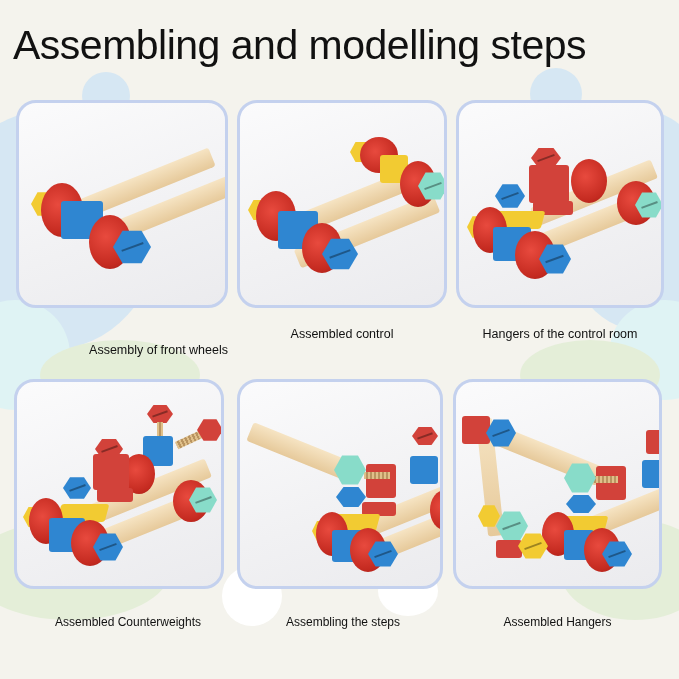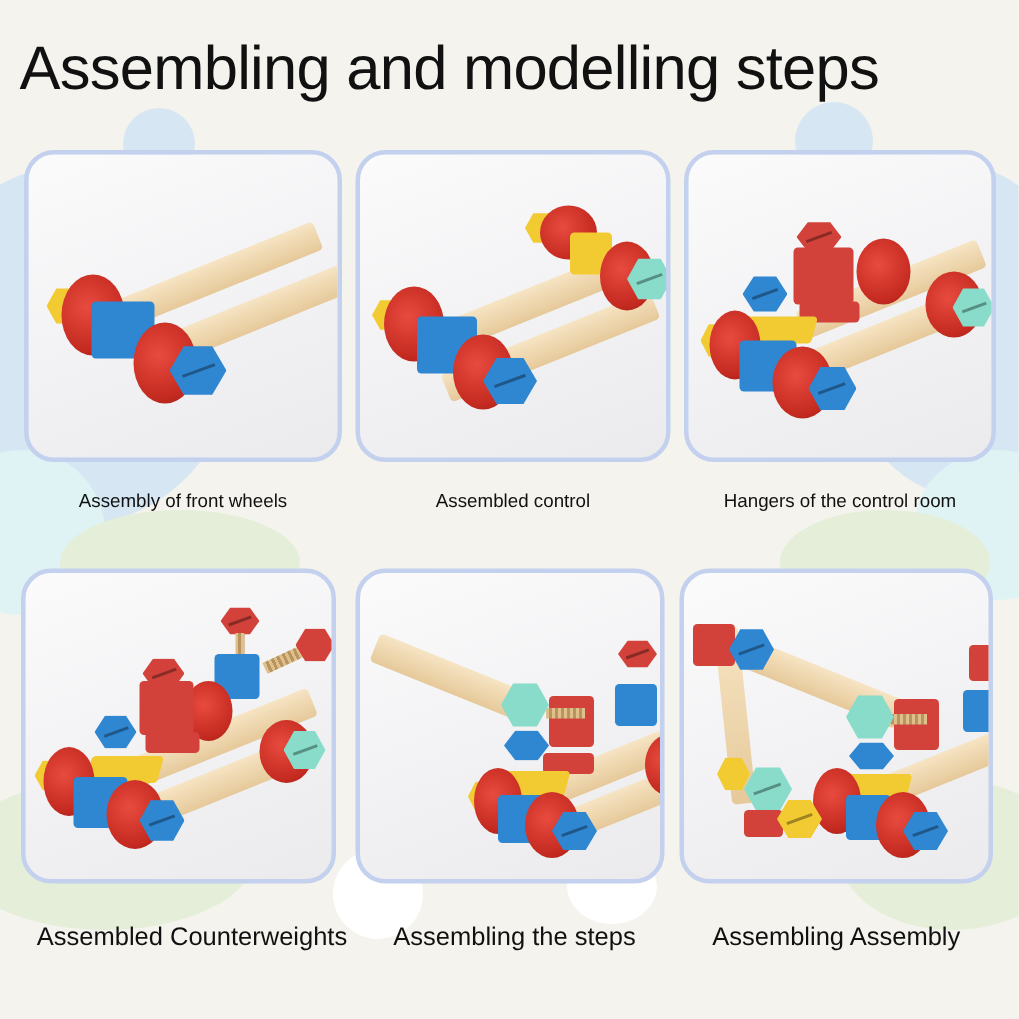--- a/index.html
+++ b/index.html
@@ -19,21 +19,21 @@
     position: absolute;
     border: 3px solid #c4d1ee;
     border-radius: 20px;
     background: linear-gradient(160deg, #fbfbfc 0%, #f1f1f3 60%, #ebebee 100%);
     overflow: hidden;
   }
   .caption {
     position: absolute; text-align: center; color: #111; white-space: nowrap;
   }
   .cap-sm { font-size: 12.5px; }
-  .cap-lg { font-size: 17px; }
+  .cap-lg { font-size: 12px; }
   .stick { position: absolute; background: linear-gradient(180deg,#f6e4c3,#e6c99a); border-radius: 3px; }
   .wheel { position: absolute; border-radius: 50%; background: radial-gradient(circle at 40% 40%, #e84a3e, #c42a20 70%, #9e1c15); }
   .cube { position: absolute; border-radius: 3px; }
   .hex { position: absolute; clip-path: polygon(25% 5%,75% 5%,100% 50%,75% 95%,25% 95%,0% 50%); }
   .slot::after { content:""; position:absolute; left:20%; top:46%; width:60%; height:2px; background:rgba(0,0,0,0.35); transform: rotate(-20deg); }
   .blue { background: #2f86d1; }
   .red { background: #d2423a; }
   .yellow { background: #f2cb32; }
   .mint { background: #88dcc9; }
   .screw { position:absolute; background: repeating-linear-gradient(90deg,#e0c08a 0 2px,#b99460 2px 4px); }
@@ -58,21 +58,21 @@
 
 <div class="panel" style="left:16px;top:100px;width:212px;height:208px;">
   <div class="stick" style="left:58px;top:70px;width:140px;height:20px;transform:rotate(-22deg);"></div>
   <div class="stick" style="left:78px;top:98px;width:140px;height:20px;transform:rotate(-22deg);"></div>
   <div class="hex yellow" style="left:12px;top:88px;width:26px;height:26px;"></div>
   <div class="wheel" style="left:22px;top:80px;width:42px;height:54px;"></div>
   <div class="cube blue" style="left:42px;top:98px;width:42px;height:38px;"></div>
   <div class="wheel" style="left:70px;top:112px;width:42px;height:54px;"></div>
   <div class="hex blue slot" style="left:94px;top:126px;width:38px;height:36px;"></div>
 </div>
-<div class="caption cap-sm" style="left:16px;top:327px;width:212px;">Assembly of front wheels</div>
+<div class="caption cap-sm" style="left:16px;top:343px;width:212px;text-align:right;">Assembly of front wheels</div>
 
 <div class="panel" style="left:237px;top:100px;width:210px;height:208px;">
   <div class="stick" style="left:32px;top:92px;width:150px;height:20px;transform:rotate(-22deg);"></div>
   <div class="stick" style="left:52px;top:118px;width:150px;height:20px;transform:rotate(-22deg);"></div>
   <div class="hex yellow" style="left:110px;top:38px;width:22px;height:22px;"></div>
   <div class="wheel" style="left:120px;top:34px;width:38px;height:36px;"></div>
   <div class="cube yellow" style="left:140px;top:52px;width:28px;height:28px;"></div>
   <div class="wheel" style="left:160px;top:58px;width:36px;height:46px;"></div>
   <div class="hex mint slot" style="left:178px;top:68px;width:30px;height:30px;"></div>
   <div class="hex yellow" style="left:8px;top:96px;width:22px;height:22px;"></div>
@@ -162,13 +162,13 @@
   <div class="cube yellow" style="left:104px;top:134px;width:46px;height:18px;transform:skewX(-15deg);"></div>
   <div class="wheel" style="left:86px;top:130px;width:32px;height:44px;"></div>
   <div class="cube blue" style="left:108px;top:148px;width:30px;height:30px;"></div>
   <div class="wheel" style="left:128px;top:146px;width:36px;height:44px;"></div>
   <div class="hex blue slot" style="left:146px;top:158px;width:30px;height:28px;"></div>
   <div class="hex yellow" style="left:22px;top:122px;width:22px;height:24px;"></div>
   <div class="hex mint slot" style="left:40px;top:128px;width:32px;height:32px;"></div>
   <div class="cube red" style="left:40px;top:158px;width:26px;height:18px;"></div>
   <div class="hex yellow slot" style="left:62px;top:150px;width:30px;height:28px;"></div>
 </div>
-<div class="caption cap-lg" style="left:453px;top:615px;width:209px;">Assembling Assembly</div>
+<div class="caption cap-lg" style="left:453px;top:615px;width:209px;">Assembled Hangers</div>
 
 </body></html>

